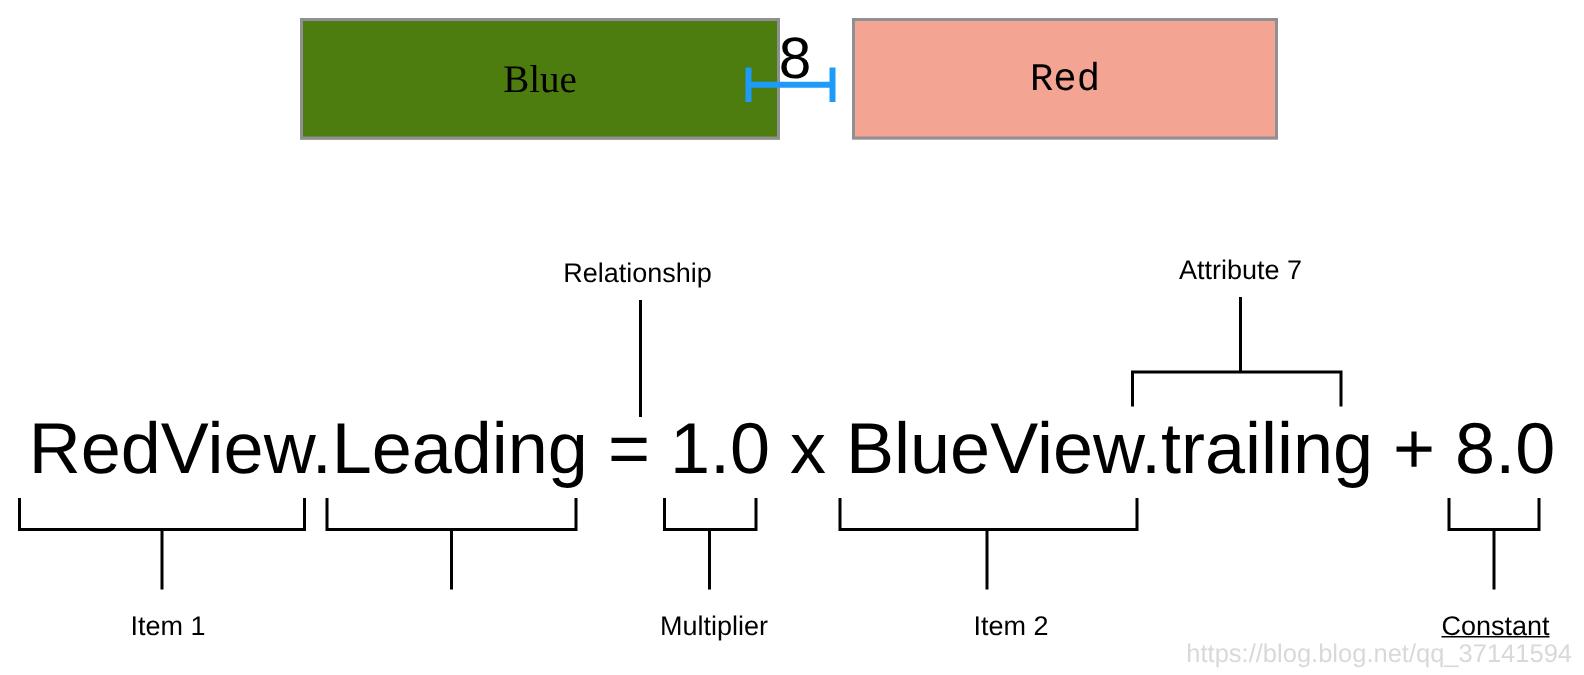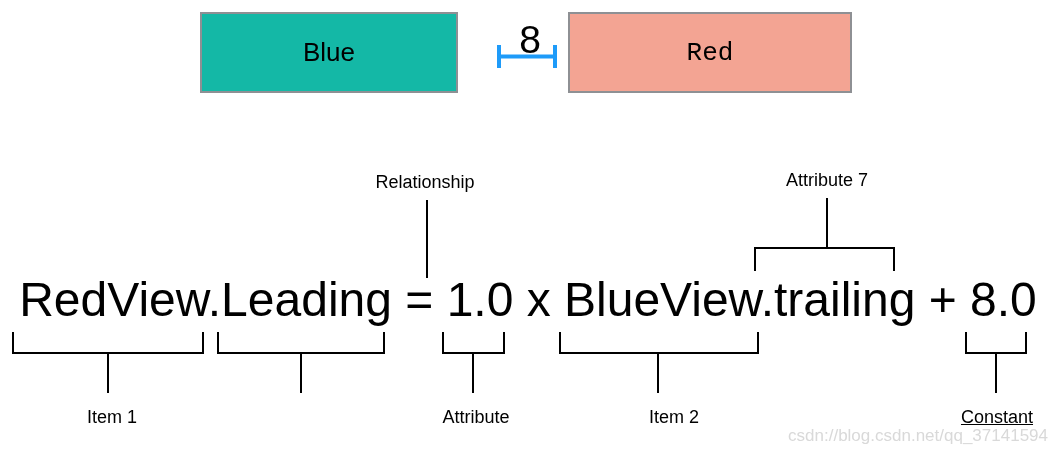--- a/index.html
+++ b/index.html
@@ -16,21 +16,21 @@
     position: absolute;
     top: 12px;
     height: 81px;
     box-sizing: border-box;
     border: 2px solid #8E9094;
     display: flex;
     align-items: center;
     justify-content: center;
     font-size: 26px;
   }
-  .blue-box { left: 200px; width: 258px; background: #14b8a6; }
+  .blue-box { left: 200px; width: 320px; background: #4d7c0f; font-family: Liberation Serif, serif; }
   .red-box  { left: 568px; width: 284px; background: #F3A493; font-family: Liberation Mono, monospace; }
   .gap-label {
     position: absolute;
     left: 500px;
     top: 20px;
     width: 60px;
     text-align: center;
     font-size: 39px;
     line-height: 39px;
   }
@@ -106,19 +106,19 @@
       <path d="M966,332 L966,353 L1026,353 L1026,332"></path>
       <line x1="996" y1="353" x2="996" y2="393"></line>
     </g>
   </svg>
 
   <div class="eq">RedView.Leading = 1.0 x BlueView.trailing + 8.0</div>
 
   <div class="lbl lbl-relationship">Relationship</div>
   <div class="lbl lbl-attribute2">Attribute 7</div>
   <div class="lbl lbl-item1">Item 1</div>
-  <div class="lbl lbl-multiplier">Attribute</div>
+  <div class="lbl lbl-multiplier">Multiplier</div>
   <div class="lbl lbl-item2">Item 2</div>
   <div class="lbl lbl-constant">Constant</div>
 
-  <div class="watermark">csdn://blog.csdn.net/qq_37141594</div>
+  <div class="watermark">https://blog.blog.net/qq_37141594</div>
 
 </div>
 
 </body></html>

